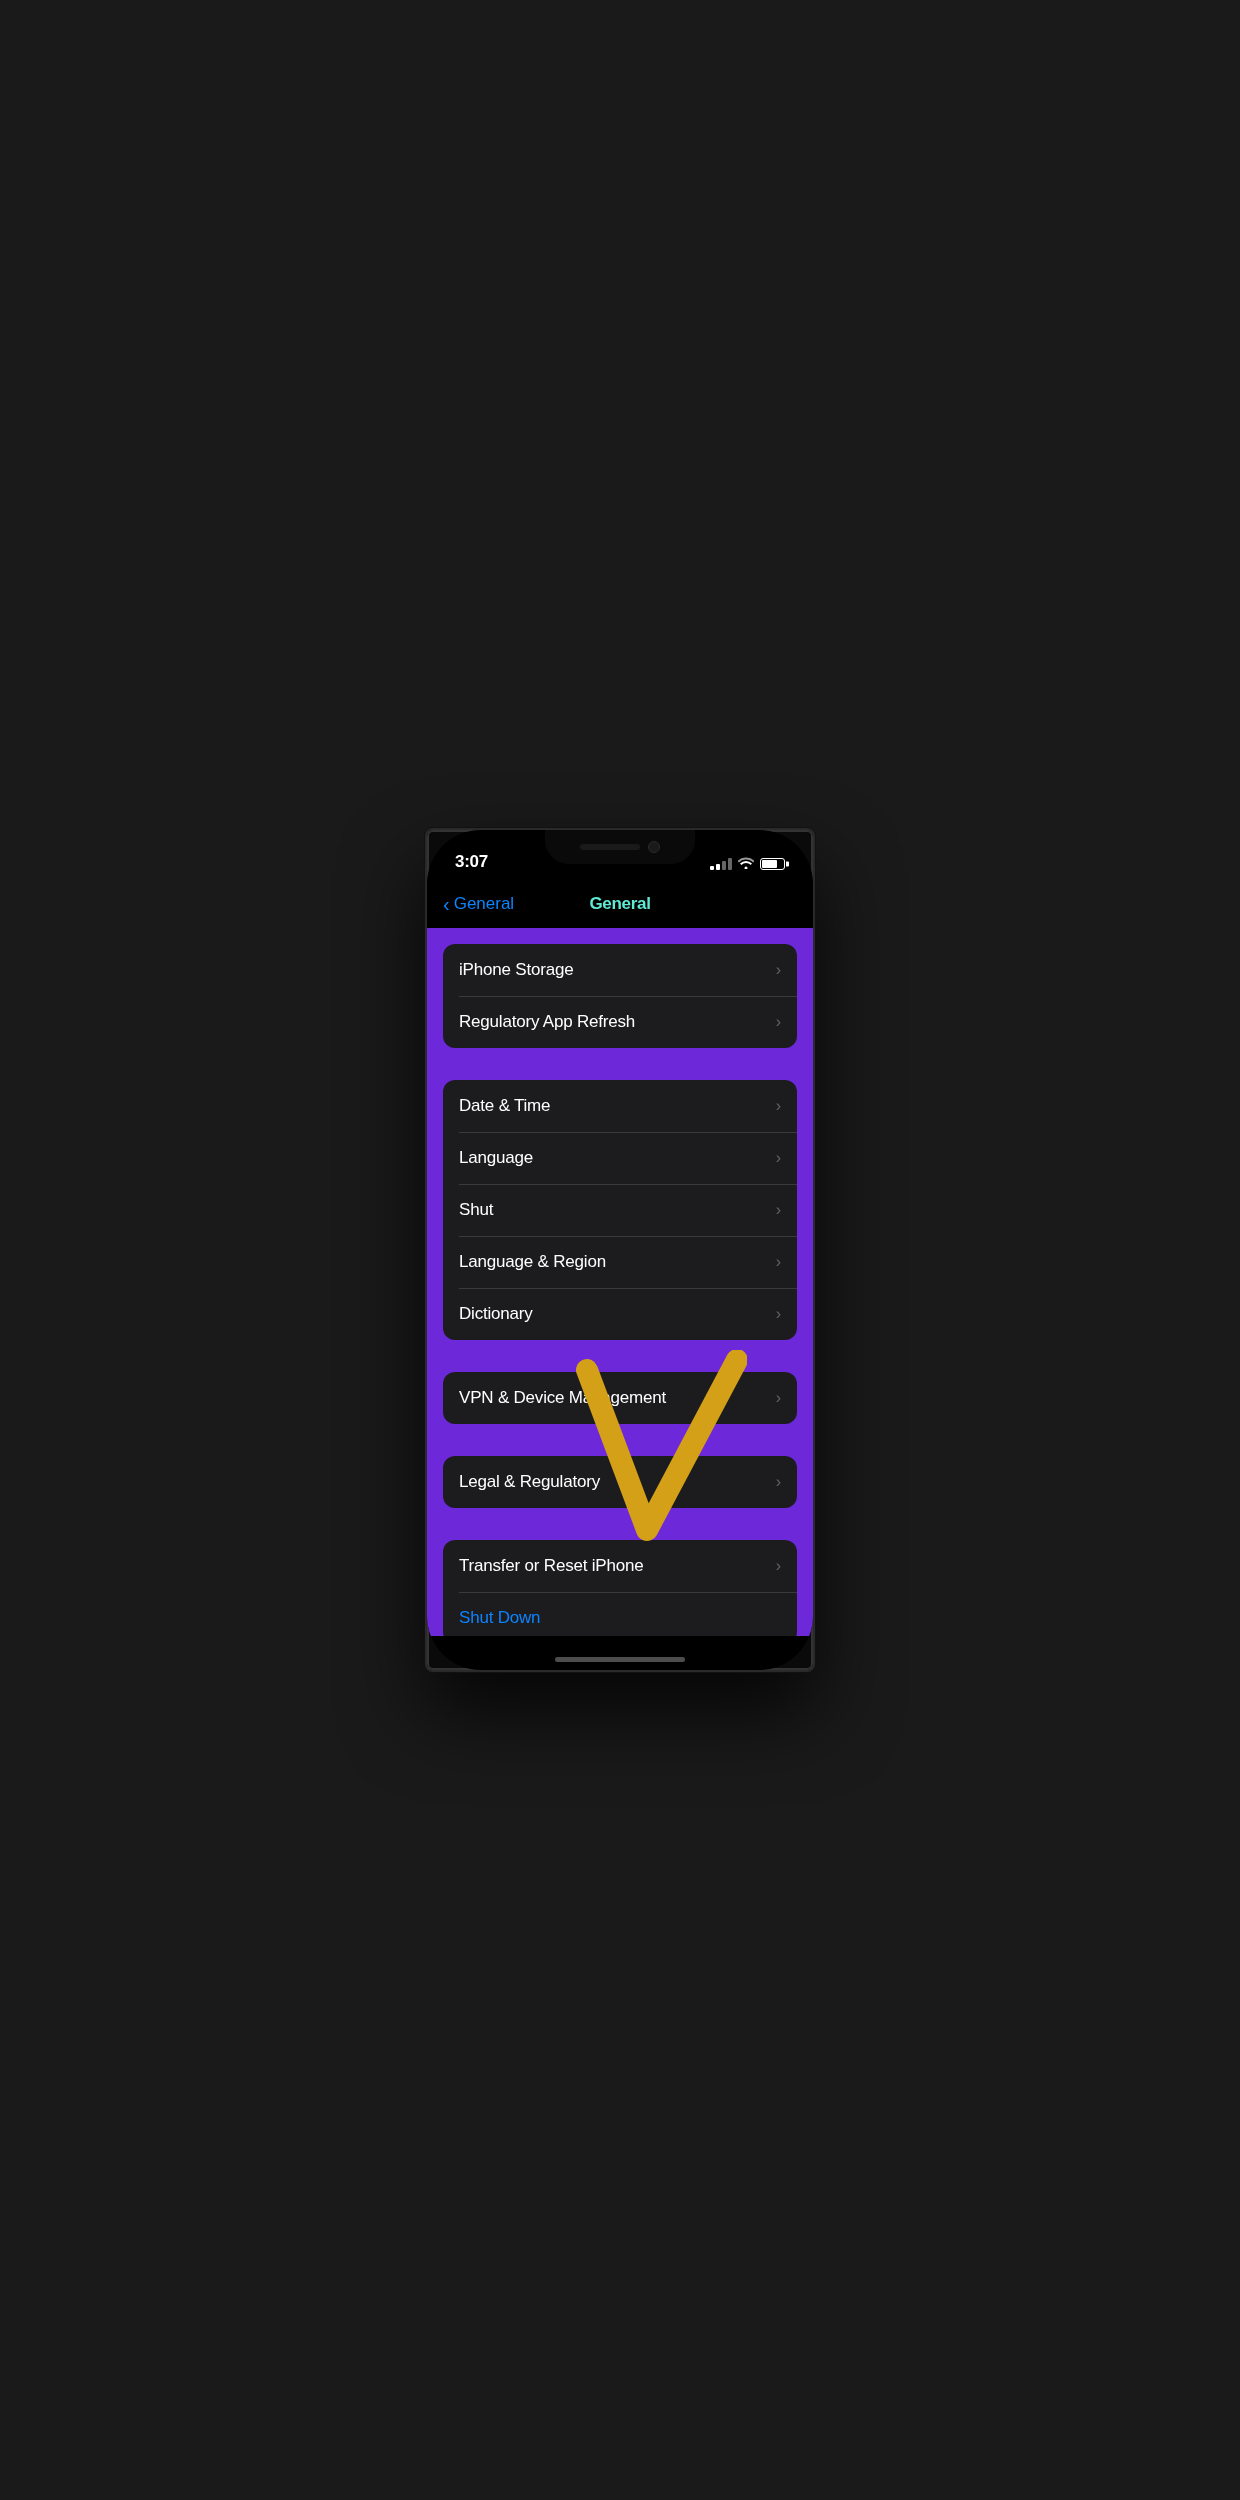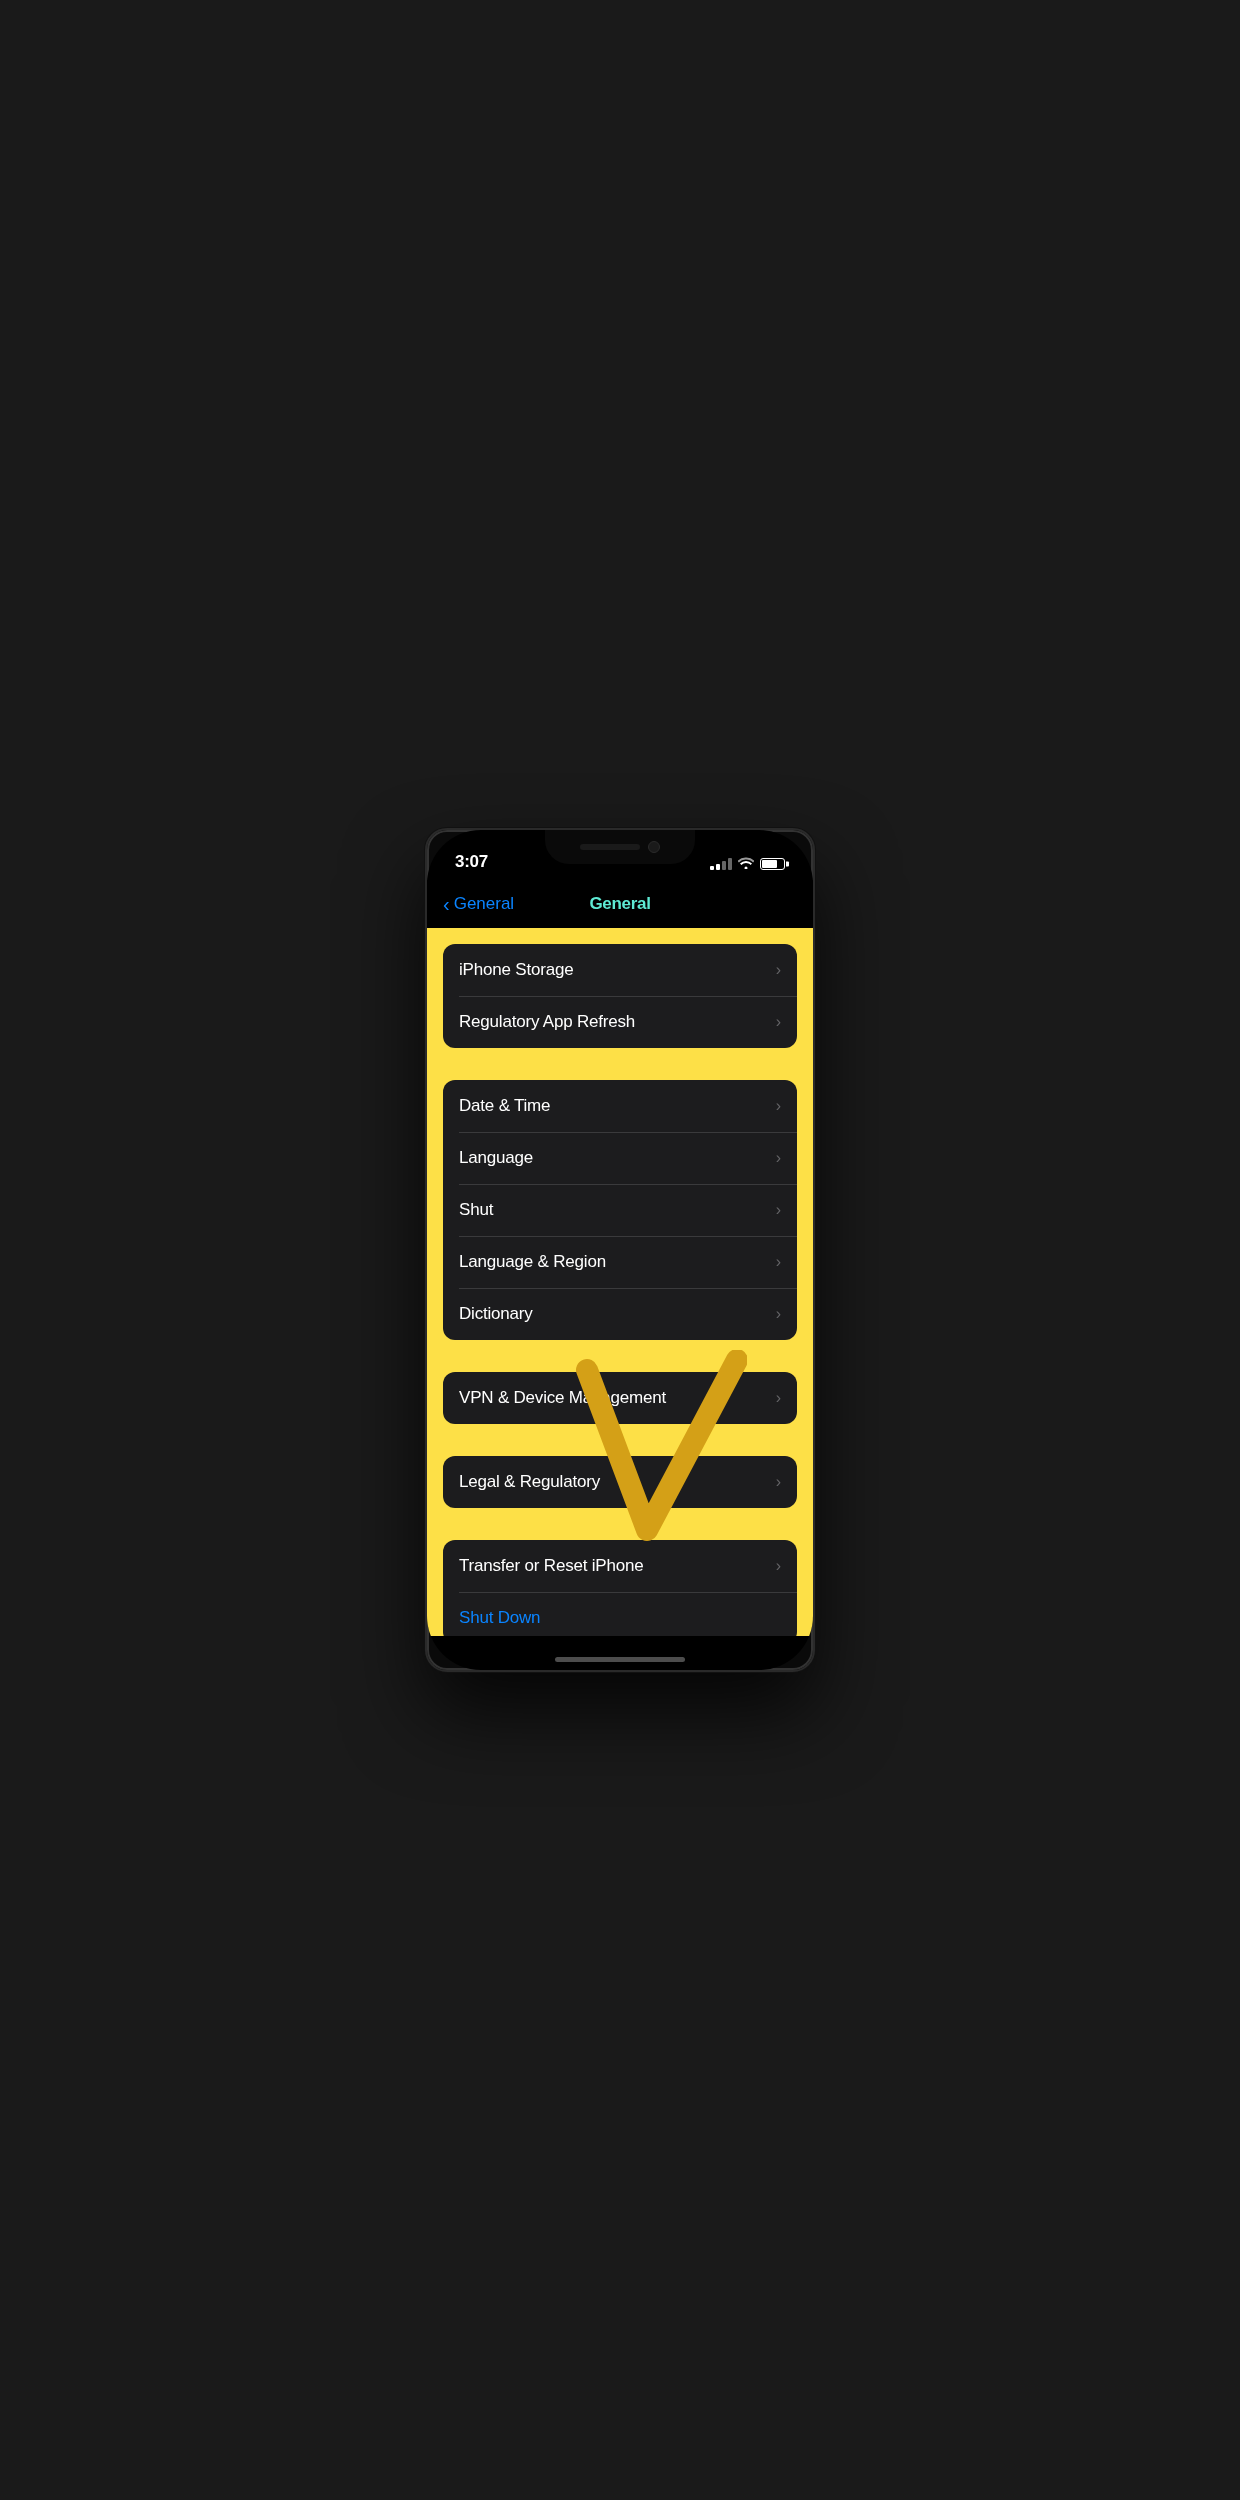--- a/index.html
+++ b/index.html
@@ -10,21 +10,21 @@
       justify-content: center;
       align-items: center;
       min-height: 100vh;
       font-family: -apple-system, 'SF Pro Display', 'Helvetica Neue', Arial, sans-serif;
     }
 
     .phone-frame {
       width: 390px;
       height: 844px;
       background: #0a0a0a;
-      border-radius: 22px;
+      border-radius: 8px;
       position: relative;
       overflow: hidden;
       border: 2px solid #2a2a2a;
       box-shadow:
         0 0 0 1px #111,
         inset 0 0 0 2px #333,
         0 40px 80px rgba(0,0,0,0.8);
     }
 
     
@@ -224,21 +224,21 @@
     }
 
     
     .content {
       position: absolute;
       top: 98px;
       left: 0;
       right: 0;
       bottom: 34px;
       overflow-y: auto;
-      background: #fde047;
+      background: #6d28d9;
       padding: 16px 0 20px;
     }
 
     .content::-webkit-scrollbar { display: none; }
 
     
     .settings-group {
       margin: 0 16px 32px;
       background: #1c1c1e;
       border-radius: 12px;

